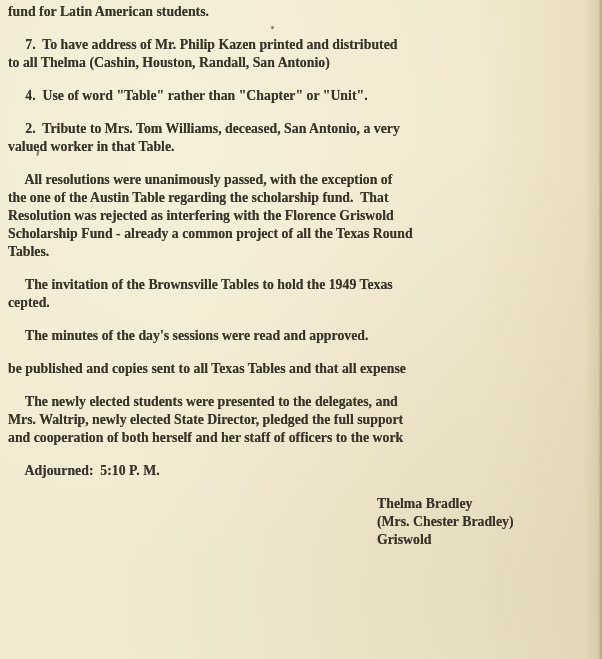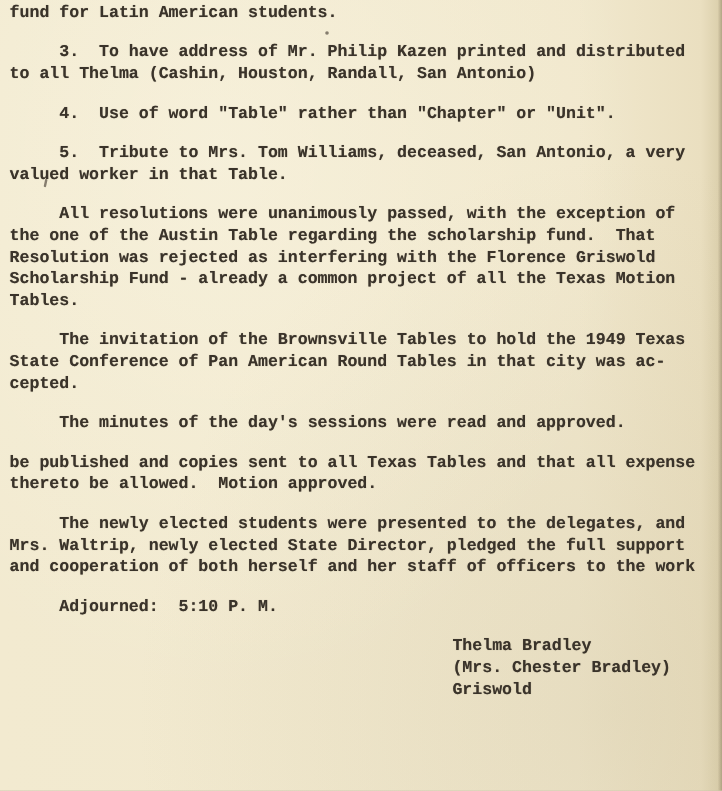--- a/index.html
+++ b/index.html
@@ -12,21 +12,21 @@
     width: 602px;
     height: 659px;
     overflow: hidden;
     box-sizing: border-box;
     background:
       radial-gradient(ellipse at 30% 20%, rgba(255,252,238,0.35), rgba(0,0,0,0) 60%),
       radial-gradient(ellipse at 85% 90%, rgba(196,184,150,0.25), rgba(0,0,0,0) 55%),
       linear-gradient(90deg, #f2ead0 0%, #f1e8cd 80%, #eadfc0 97%, #d9cda9 100%),
       #f1e8cd;
     color: #3a332a;
-    font-family: Liberation Mono, monospace;
+    font-family: Liberation Serif, serif;
     font-size: 13.8px;
     line-height: 18px;
     font-weight: 700;
     padding: 3px 0 0 8px;
     text-shadow: 0 0 0.6px rgba(48, 40, 30, 0.55);
   }
   .para { margin: 0 0 15px 0; }
   .line {
     white-space: pre;
     min-height: 18px;
@@ -53,54 +53,52 @@
 </head>
 <body>
 
 <div class="page">
 
   <div class="para">
     <div class="line">fund for Latin American students.</div>
   </div>
 
   <div class="para">
-    <div class="line">     3.  To have address of Mr. Philip Kazen printed and distributed</div>
+    <div class="line">     7.  To have address of Mr. Philip Kazen printed and distributed</div>
     <div class="line">to all Thelma (Cashin, Houston, Randall, San Antonio)</div>
   </div>
 
   <div class="para">
     <div class="line">     4.  Use of word "Table" rather than "Chapter" or "Unit".</div>
   </div>
 
   <div class="para">
-    <div class="line">     5.  Tribute to Mrs. Tom Williams, deceased, San Antonio, a very</div>
+    <div class="line">     2.  Tribute to Mrs. Tom Williams, deceased, San Antonio, a very</div>
     <div class="line">valued worker in that Table.</div>
   </div>
 
   <div class="para">
     <div class="line">     All resolutions were unanimously passed, with the exception of</div>
     <div class="line">the one of the Austin Table regarding the scholarship fund.  That</div>
     <div class="line">Resolution was rejected as interfering with the Florence Griswold</div>
-    <div class="line">Scholarship Fund - already a common project of all the Texas Motion</div>
+    <div class="line">Scholarship Fund - already a common project of all the Texas Round</div>
     <div class="line">Tables.</div>
   </div>
 
   <div class="para">
     <div class="line">     The invitation of the Brownsville Tables to hold the 1949 Texas</div>
-    <div class="line">State Conference of Pan American Round Tables in that city was ac-</div>
     <div class="line">cepted.</div>
   </div>
 
   <div class="para">
     <div class="line">     The minutes of the day's sessions were read and approved.</div>
   </div>
 
   <div class="para">
     <div class="line">be published and copies sent to all Texas Tables and that all expense</div>
-    <div class="line">thereto be allowed.  Motion approved.</div>
   </div>
 
   <div class="para">
     <div class="line">     The newly elected students were presented to the delegates, and</div>
     <div class="line">Mrs. Waltrip, newly elected State Director, pledged the full support</div>
     <div class="line">and cooperation of both herself and her staff of officers to the work</div>
   </div>
 
   <div class="para">
     <div class="line">     Adjourned:  5:10 P. M.</div>

